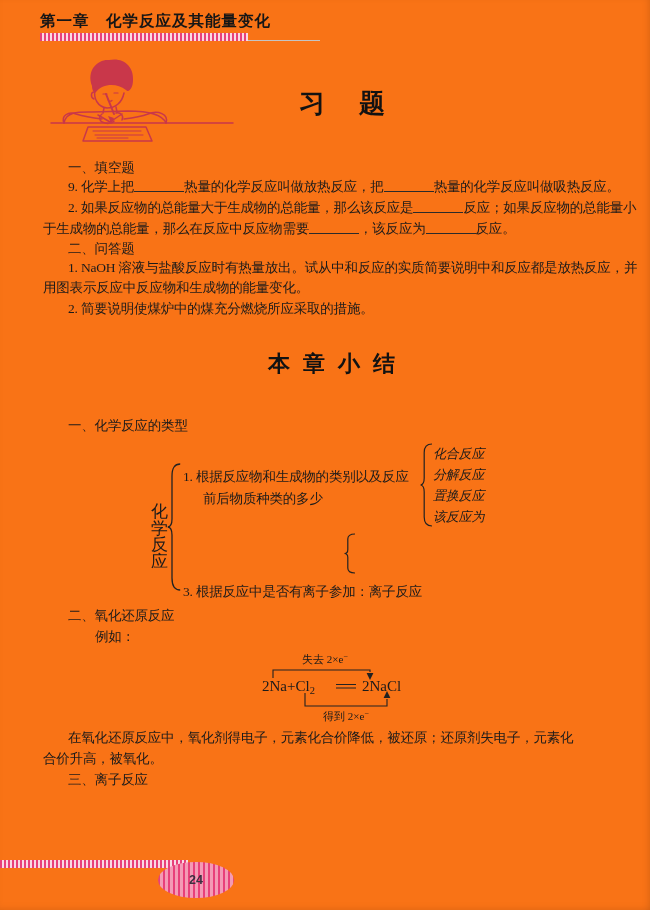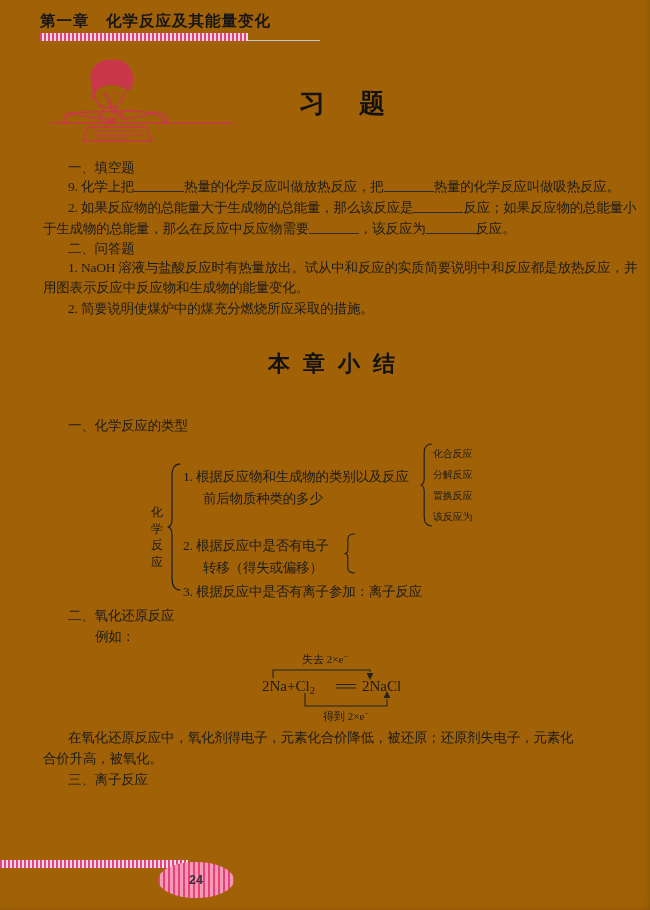--- a/index.html
+++ b/index.html
@@ -1,35 +1,35 @@
 <!DOCTYPE html>
 <html><head>
 <meta charset="utf-8">
 <style>
   html,body{margin:0;padding:0;}
   body{width:650px;height:910px;position:relative;background:#fbfbf9;
        font-family:"Liberation Serif",serif;color:#1b1b1b;overflow:hidden;}
-  .page{position:absolute;inset:0;background:#a16207;
+  .page{position:absolute;inset:0;background:#f97316;
         box-shadow:inset -5px 0 8px -5px rgba(0,0,0,.14), inset 0 -5px 8px -5px rgba(0,0,0,.10);}
   .ln{position:absolute;white-space:nowrap;font-size:13.5px;letter-spacing:-0.2px;line-height:19px;}
   .chapter-head{position:absolute;left:40px;top:11px;font-family:"Liberation Sans",sans-serif;
         font-weight:bold;font-size:15.5px;letter-spacing:1px;color:#161616;}
   .head-rule{position:absolute;left:40px;top:40px;width:280px;height:1px;background:#c4c4c4;}
   .stripe-bar{position:absolute;left:40px;top:33px;width:208px;height:8px;
         background:repeating-linear-gradient(90deg,#e8407a 0 2px,#fad9e3 2px 4px);}
   .big-title{position:absolute;left:0;width:650px;text-align:center;
         font-family:"Liberation Sans",sans-serif;font-weight:bold;color:#121212;}
   #exercises-title{top:86px;font-size:26px;letter-spacing:34px;padding-left:34px;}
   #summary-title{top:349px;font-size:22px;letter-spacing:13px;padding-left:13px;}
   .blank{display:inline-block;width:50px;height:2px;border-bottom:1px solid #2b2b2b;
         vertical-align:-1px;}
   .vert{position:absolute;width:15px;line-height:16.5px;word-break:break-all;
-        font-size:12px;text-align:left;font-family:Liberation Serif, serif;}
+        font-size:17px;text-align:left;font-family:Liberation Serif, serif;}
   .map-ln{position:absolute;white-space:nowrap;font-size:13.5px;letter-spacing:-0.2px;line-height:22px;}
-  .out-list{position:absolute;font-size:10px;letter-spacing:-0.2px;}
+  .out-list{position:absolute;font-size:13px;letter-spacing:-0.2px;font-style:italic;}
   .out-list div{line-height:21px;}
   .brace{position:absolute;}
   .foot-bar{position:absolute;left:0;top:860px;width:188px;height:8px;
         background:repeating-linear-gradient(90deg,#e8407a 0 2px,#fad9e3 2px 4px);}
   .page-oval{position:absolute;left:158px;top:862px;width:76px;height:36px;border-radius:50%;
         background:repeating-linear-gradient(90deg,#e8407a 0 2.5px,#f49ab5 2.5px 5px);
         display:flex;align-items:center;justify-content:center;}
   .page-num{font-family:"Liberation Sans",sans-serif;font-size:12.5px;color:#3c3040;font-weight:bold;}
   svg text{font-family:"Liberation Serif",serif;fill:#1b1b1b;}
 </style>
@@ -97,24 +97,20 @@
       <path d="M12,1 Q4.2,1 4.2,9.5 L4.2,35 Q4.2,41.5 0.6,42 Q4.2,42.5 4.2,49 L4.2,74 Q4.2,83 12,83" fill="none" stroke="#222" stroke-width="1.2"></path>
     </svg>
 
     <div class="out-list" style="left:433px;top:0">
       <div>化合反应</div>
       <div>分解反应</div>
       <div>置换反应</div>
       <div>该反应为</div>
     </div>
 
-    <div class="map-ln" style="left:183px;top:92px">
-      <div>2. 根据反应中是否有电子</div>
-      <div style="padding-left:20px">转移（得失或偏移）</div>
-    </div>
 
     <svg class="brace" style="left:344px;top:90px" width="12" height="41">
       <path d="M11,1 Q3.8,1 3.8,6 L3.8,16.5 Q3.8,20.5 0.5,20.5 Q3.8,20.5 3.8,24.5 L3.8,35 Q3.8,40 11,40" fill="none" stroke="#222" stroke-width="1.2"></path>
     </svg>
 
 
     <div class="map-ln" style="left:183px;top:138px">3. 根据反应中是否有离子参加：离子反应</div>
   </div>
 
   <div class="ln" style="left:68px;top:606px">二、氧化还原反应</div>

